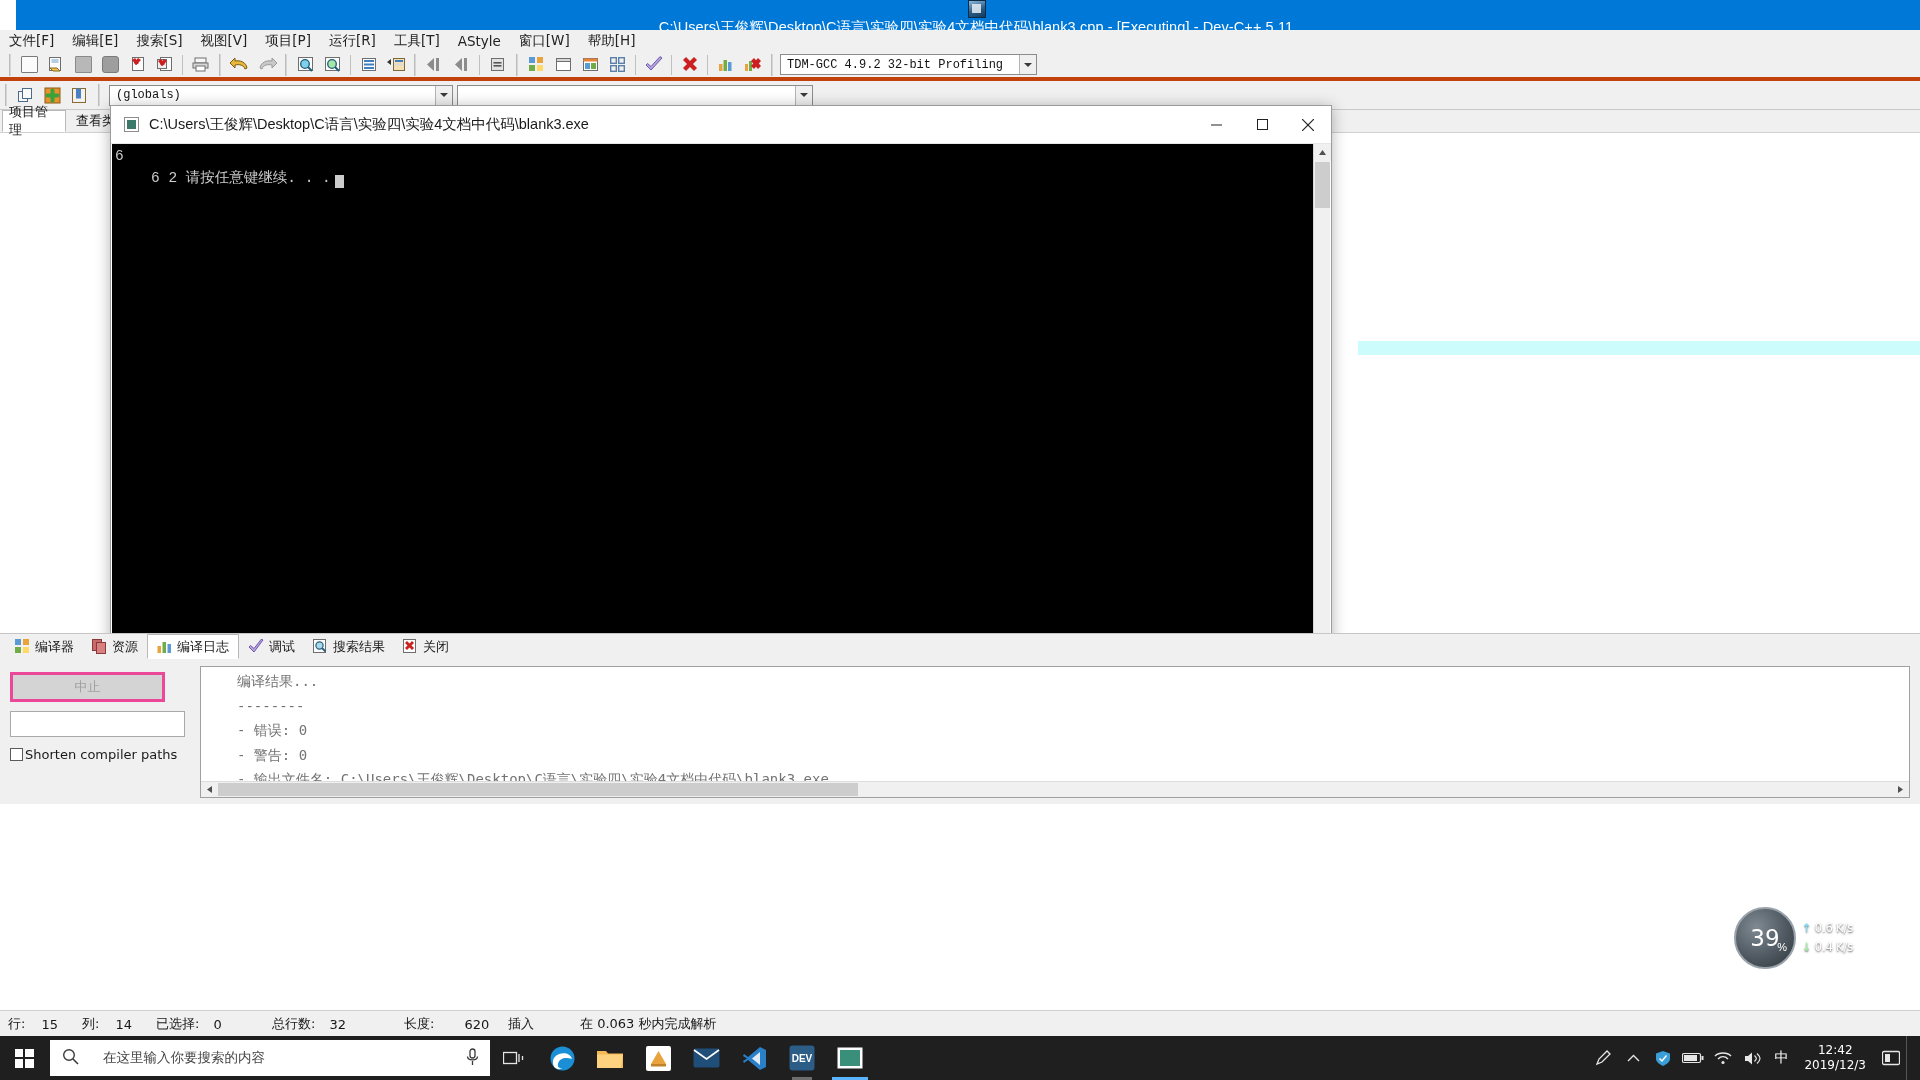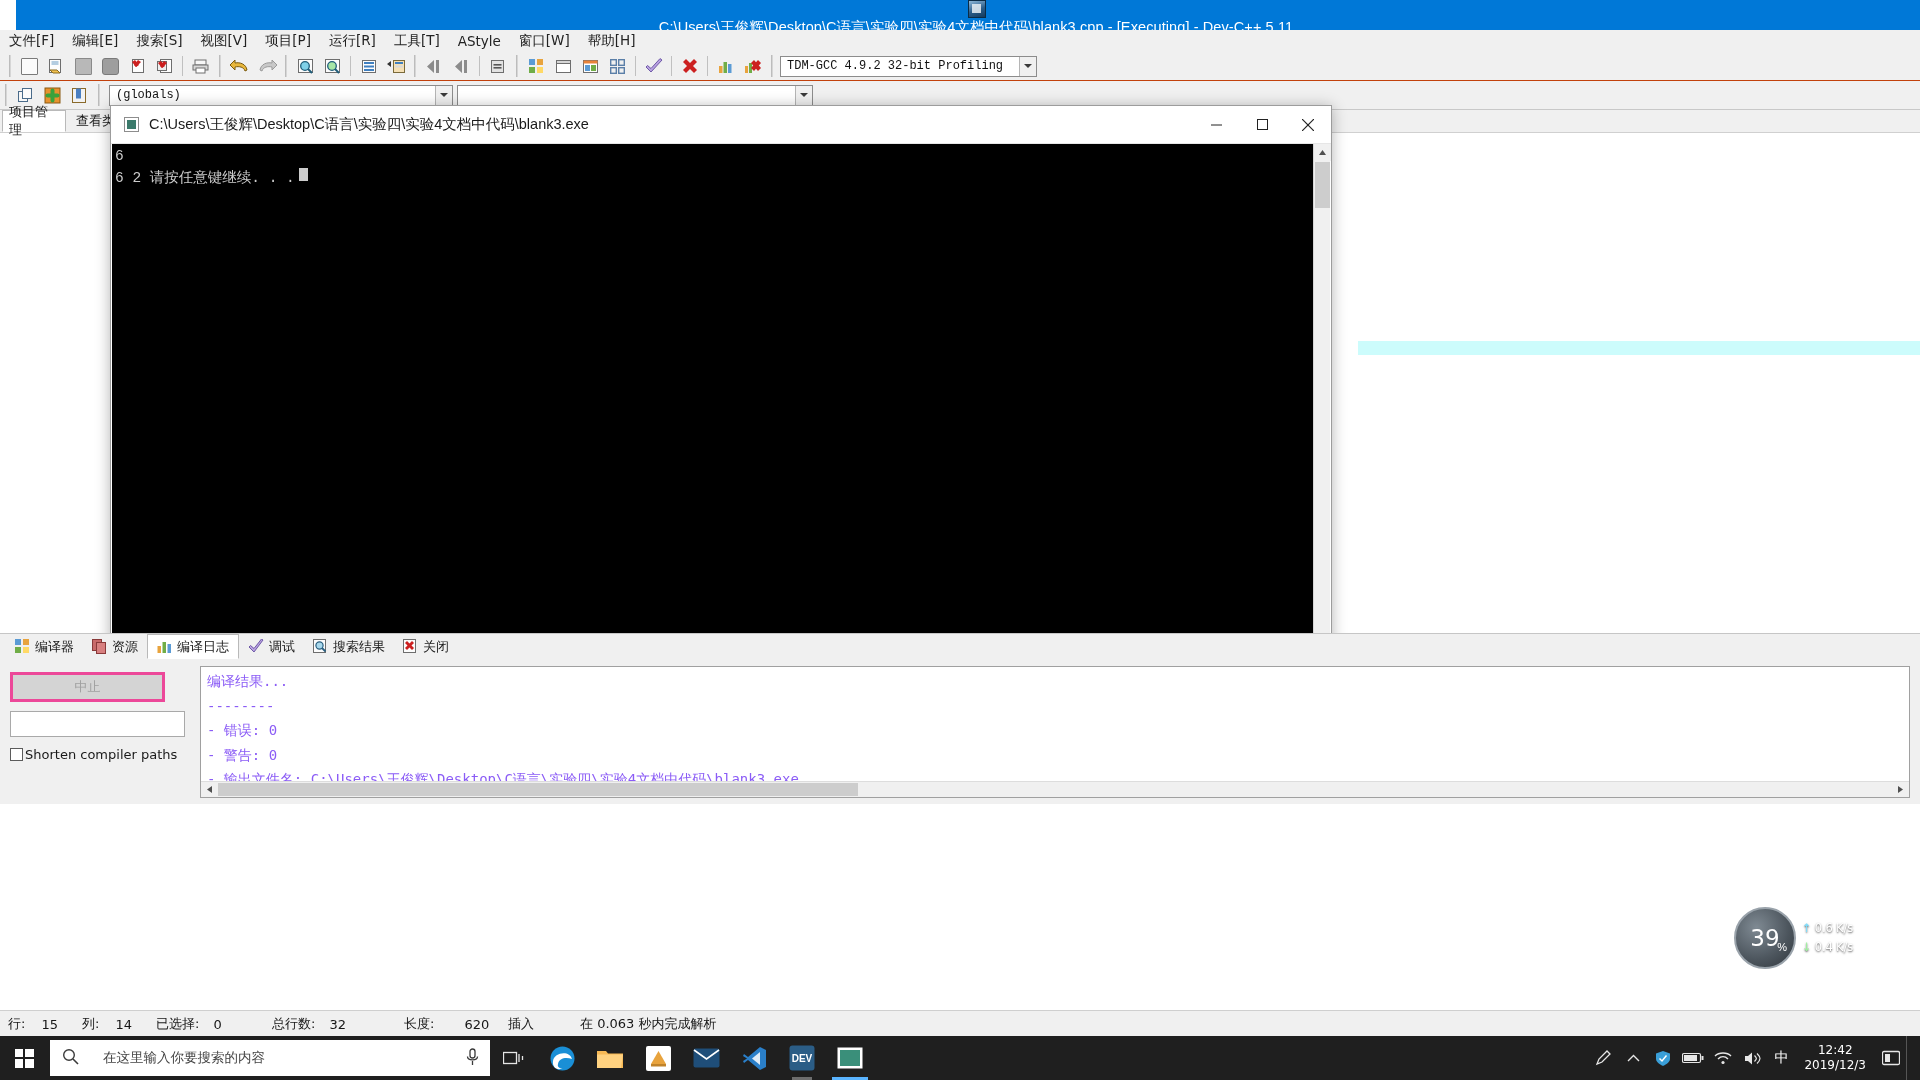--- a/index.html
+++ b/index.html
@@ -43,21 +43,21 @@
   }
   .menuitem {
     font-size:13.5px; color:#222; padding:2px 9px; white-space:nowrap;
     font-family:"DejaVu Sans","Liberation Sans",sans-serif;
   }
 
   
   .toolbar1 {
     position:absolute; left:0; top:52px; width:1920px; height:29px;
     background:#f0f0f0; display:flex; align-items:center; padding-left:4px;
-    border-bottom:1px solid #c2410c;
+    border-bottom:4px solid #c2410c;
   }
   .toolbar2 {
     position:absolute; left:0; top:81px; width:1920px; height:29px;
     background:#f0f0f0; display:flex; align-items:center; 
     border-bottom:1px solid #c8c8c8;
   }
   .tbtn {
     width:25px; height:25px; margin:0 1px; display:flex; align-items:center; justify-content:center;
     position:relative;
   }
@@ -178,22 +178,22 @@
     position:absolute; left:10px; top:88px; display:flex; align-items:center; gap:2px;
     font-size:13px; color:#1a1a1a; font-family:"DejaVu Sans","Liberation Sans",sans-serif;
   }
   .cbx { width:13px; height:13px; border:1px solid #5b5b5b; background:#ffffff; display:block; }
 
   .logbox {
     position:absolute; left:200px; top:7px; width:1710px; height:132px;
     background:#ffffff; border:1px solid #a0a0a0; overflow:hidden;
   }
   .logtext {
-    padding:4px 6px; font-size:14px; line-height:20.5px; color:#8b5cf6;
-    font-family:"DejaVu Sans Mono","Liberation Mono",monospace; white-space:pre;
+    padding:4px 6px; font-size:14px; line-height:20.5px; color:#737373;
+    font-family:"DejaVu Sans Mono","Liberation Mono",monospace; white-space:pre;margin-left:30px;
   }
   .log-hscroll {
     position:absolute; left:0; bottom:0; width:1708px; height:16px; background:#f0f0f0;
     border-top:1px solid #dddddd;
   }
   .log-hscroll .thumb { position:absolute; left:17px; top:1px; width:640px; height:13px; background:#cdcdcd; }
   .log-hscroll .ar { position:absolute; top:0; width:17px; height:15px; display:flex; align-items:center; justify-content:center; font-size:9px; color:#555; }
 
   
   .statusbar {
@@ -555,21 +555,21 @@
         <div class="con-btn close">
           <svg width="12" height="12" viewBox="0 0 12 12">
               <line x1="0" y1="0" x2="12" y2="12" stroke="#222" stroke-width="1.2"></line>
               <line x1="12" y1="0" x2="0" y2="12" stroke="#222" stroke-width="1.2"></line>
             </svg>
         </div>
       </div>
     </div>
     <div class="con-body">
       <div class="con-text">6</div>
-      <div class="con-text" style="display:flex;align-items:flex-start;">
+      <div class="con-text" style="display:flex;align-items:flex-end;margin-left:36px;">
         <span>6 2 请按任意键继续. . .</span>
         <span class="con-caret"></span>
       </div>
     </div>
     <div class="con-scroll">
       <div class="sb up">
         <svg width="7" height="5" viewBox="0 0 7 5">
             <path d="M3.5 0 L7 5 L0 5 Z" fill="#505050"></path>
           </svg>
       </div>

